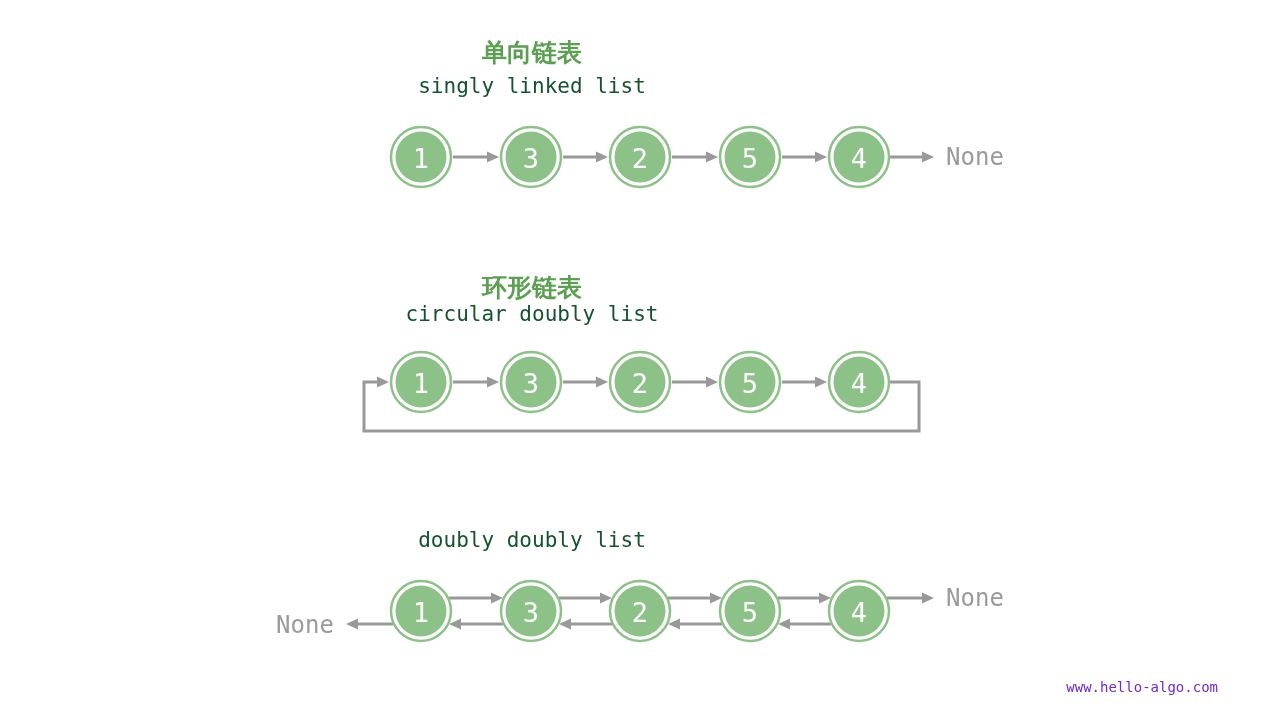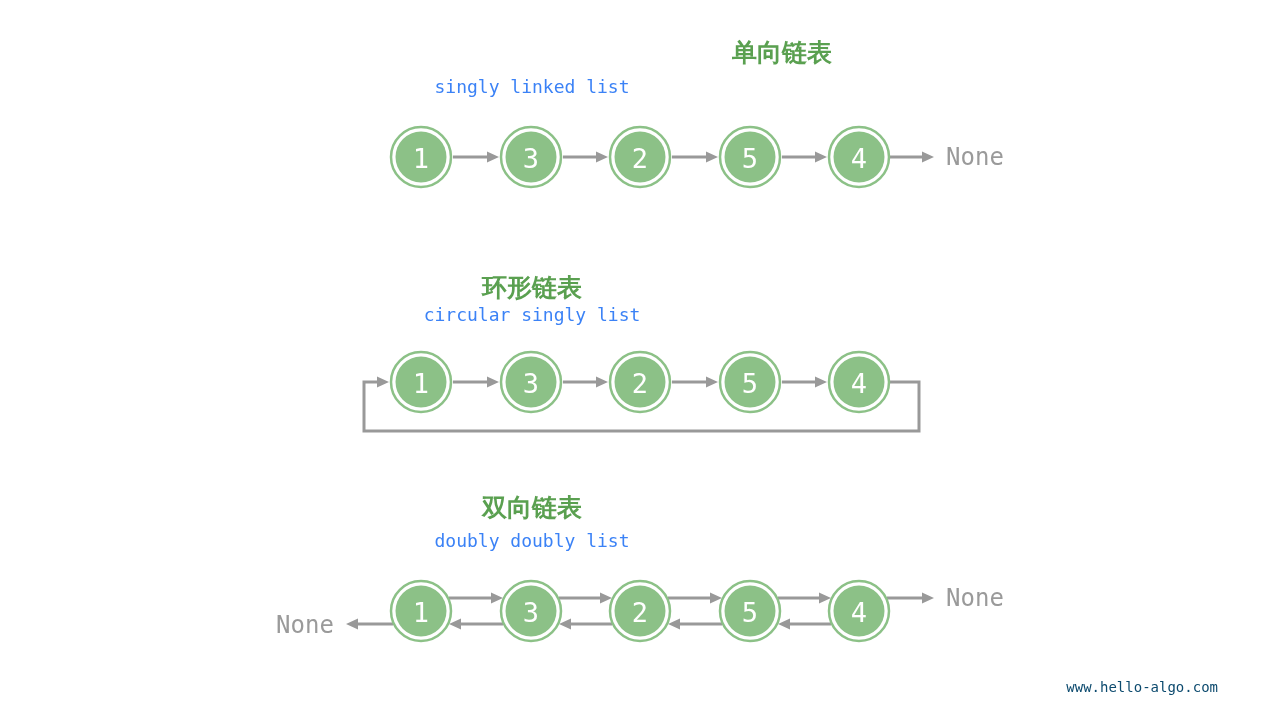--- a/index.html
+++ b/index.html
@@ -13,56 +13,55 @@
   .section-title{
     position:absolute;left:232px;width:600px;
     text-align:center;
     font-weight:bold;font-size:25px;line-height:30px;
     color:#5AA050;
     font-family:"Liberation Sans", sans-serif;
   }
   .section-subtitle{
     position:absolute;left:232px;width:600px;
     text-align:center;
-    font-size:18px;line-height:25px;
-    color:#3b82f6;
+    font-size:21px;line-height:25px;
+    color:#14532d;
     font-family:"DejaVu Sans Mono", monospace;
   }
-  #title-singly{top:37px;text-align:right;}
+  #title-singly{top:37px;}
   #subtitle-singly{top:74px;}
   #title-circular{top:272px;}
   #subtitle-circular{top:302px;}
   #title-doubly{top:492px;}
   #subtitle-doubly{top:528px;}
   #diagram-svg{position:absolute;left:0;top:0;}
   .none-label{
     font-family:"DejaVu Sans Mono", monospace;
     font-size:24px;
     fill:#9A9A9A;
   }
   .watermark{
     position:absolute;
     right:62px;top:679px;
     font-family:"DejaVu Sans Mono", monospace;
     font-size:14px;
-    color:#0c4a6e;
+    color:#6d28d9;
   }
 </style>
 </head>
 <body>
 
 <div class="canvas">
 
   <div class="section-title" id="title-singly">单向链表</div>
   <div class="section-subtitle" id="subtitle-singly">singly linked list</div>
 
   <div class="section-title" id="title-circular">环形链表</div>
-  <div class="section-subtitle" id="subtitle-circular">circular singly list</div>
-
-  <div class="section-title" id="title-doubly">双向链表</div>
+  <div class="section-subtitle" id="subtitle-circular">circular doubly list</div>
+
   <div class="section-subtitle" id="subtitle-doubly">doubly doubly list</div>
 
   <svg id="diagram-svg" width="1280" height="720" viewBox="0 0 1280 720">
     <g id="g-singly">
         <g>
           <line x1="453" y1="157" x2="489" y2="157" stroke="#999999" stroke-width="3"></line>
           <polygon points="499,157 487,151.5 487,162.5" fill="#999999"></polygon>
         </g>
         <g>
           <line x1="563" y1="157" x2="598" y2="157" stroke="#999999" stroke-width="3"></line>

